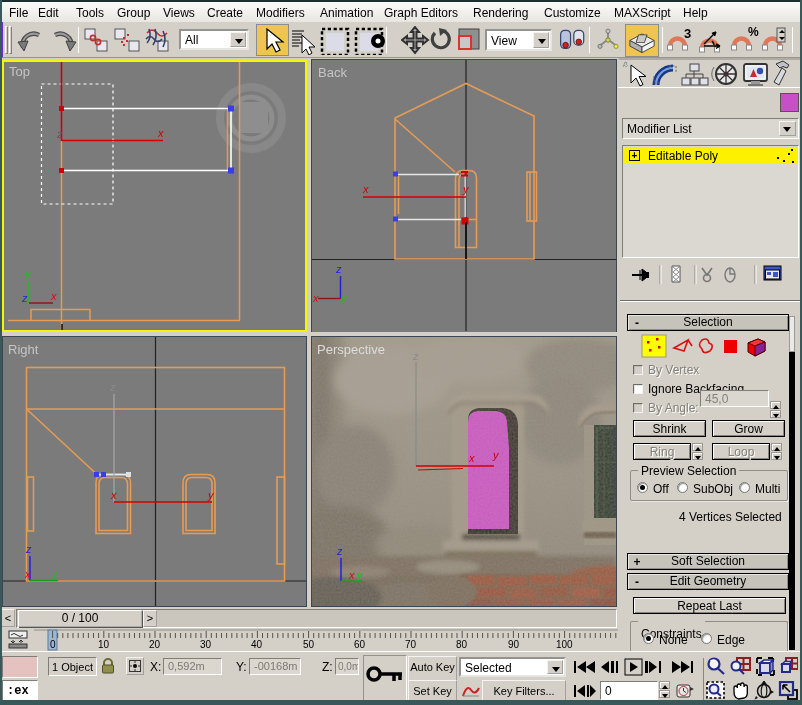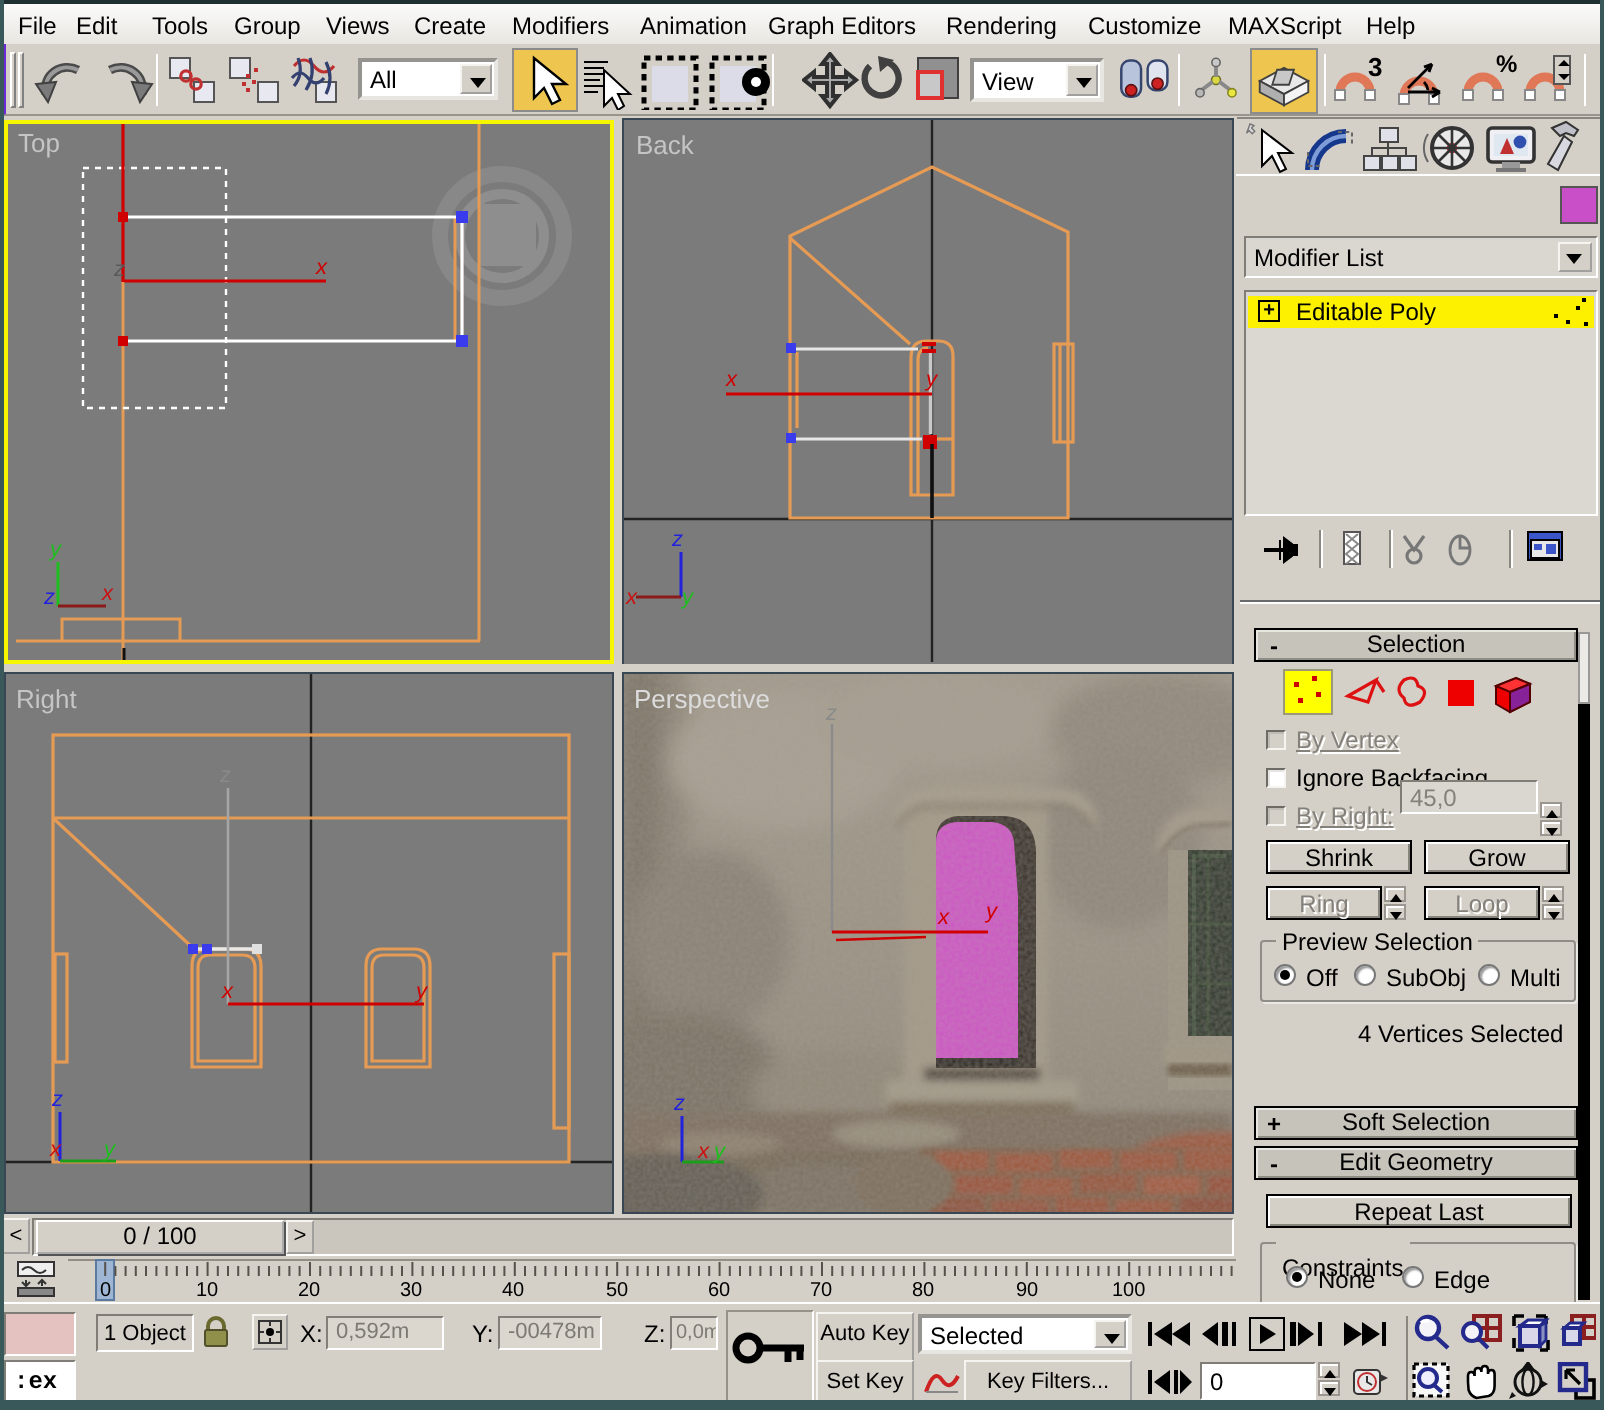--- a/index.html
+++ b/index.html
@@ -22,21 +22,21 @@
 #cpanel{left:618px;top:58px;width:184px;height:592px;background:#d4d0c8;}
 .sunken{border-top:1px solid #807d76;border-left:1px solid #807d76;border-bottom:1px solid #fff;border-right:1px solid #fff;}
 .btn{position:absolute;background:#d4d0c8;border:1px solid #000;box-shadow:inset 1px 1px 0 #fff,inset -1px -1px 0 #87847d;font-size:12px;color:#000;text-align:center;}
 .rollout{position:absolute;left:9px;width:162px;height:17px;background:#c6c3bb;border:1px solid #000;box-shadow:inset 1px 1px 0 #e8e6e1,inset -1px -1px 0 #908d86;font-size:12px;color:#000;text-align:center;}
 .rollout b{position:absolute;left:3px;top:1px;width:12px;text-align:center;font-weight:bold;}
 .cb{position:absolute;width:10px;height:10px;background:#fff;border-top:1px solid #6e6b65;border-left:1px solid #6e6b65;border-bottom:1px solid #f5f4f0;border-right:1px solid #f5f4f0;box-shadow:inset 1px 1px 0 #3a3a3a22;}
 .cb.dis{background:#d4d0c8;}
 .radio{position:absolute;width:11px;height:11px;border-radius:50%;background:#fff;border:1px solid #777;box-shadow:inset 1px 1px 1px #999;}
 .radio.on:after{content:"";position:absolute;left:2px;top:2px;width:5px;height:5px;border-radius:50%;background:#000;}
 .glabel{font-size:12px;color:#000;position:absolute;}
-.greyt{color:#84817b;text-shadow:1px 1px 0 #fff;text-decoration:underline;}
+.greyt{color:#84817b;text-shadow:1px 1px 0 #fff;}
 .group{position:absolute;border:1px solid #908d86;border-radius:2px;box-shadow:1px 1px 0 #ffffff80;}
 .spin{position:absolute;width:11px;height:17px;}
 .spin i{position:absolute;left:0;width:11px;height:8px;background:#d4d0c8;border:1px solid #9b9790;box-shadow:inset 1px 1px 0 #fff;}
 .spin i:after{content:"";position:absolute;left:2px;border:3px solid transparent;}
 .spin i.up{top:0}.spin i.dn{top:9px}
 .spin i.up:after{top:0px;border-bottom:4px solid #000;}
 .spin i.dn:after{top:3px;border-top:4px solid #000;}
 
 #tslider{left:0;top:608px;width:618px;height:21px;background:#d4d0c8;}
 #trackbar{left:0;top:629px;width:618px;height:22px;background:#d4d0c8;}
@@ -542,21 +542,21 @@
           <path d="M2 6 L12 2 L19 5 L19 14 L9 19 L2 15 Z" fill="#ee0000" stroke="#550000"></path>
           <path d="M12 2 L19 5 L9 9 L2 6 Z" fill="#ff3333" stroke="#550000"></path>
           <path d="M19 5 L19 14 L9 19 L9 9 Z" fill="#882299" stroke="#550000"></path>
         </g>
 </svg>
 <div class="cb dis" style="left:15px;top:307px"></div>
       <span class="glabel greyt" style="left:30px;top:305px">By Vertex</span>
 <div class="cb" style="left:15px;top:326px"></div>
       <span class="glabel" style="left:30px;top:324px">Ignore Backfacing</span>
 <div class="cb dis" style="left:15px;top:345px"></div>
-      <span class="glabel greyt" style="left:30px;top:343px">By Right:</span>
+      <span class="glabel greyt" style="left:30px;top:343px">By Angle:</span>
 <div class="abs sunken" style="left:82px;top:332px;width:69px;height:17px;background:#dad7d0">
         <span style="position:absolute;left:4px;top:1px;font-size:12px;color:#84817b">45,0</span>
       </div>
 <div class="spin" style="left:152px;top:343px">
         <i class="up"></i>
         <i class="dn"></i>
       </div>
 <div class="btn" style="left:15px;top:362px;width:73px;height:17px;line-height:16px">Shrink</div>
 <div class="btn" style="left:94px;top:362px;width:73px;height:17px;line-height:16px">Grow</div>
 <div class="btn" style="left:15px;top:385px;width:58px;height:17px;line-height:16px;color:#84817b;text-shadow:1px 1px 0 #fff">Ring</div>
@@ -644,21 +644,21 @@
       </svg>
   <div class="abs" style="left:126px;top:5px;width:18px;height:18px;background:#d4d0c8;border:1px outset #f5f4f0"></div>
   <svg class="abs" style="left:129px;top:8px" width="12" height="12" viewBox="0 0 12 12">
         <rect x="0.5" y="0.5" width="11" height="11" fill="none" stroke="#333"></rect>
         <circle cx="6" cy="6" r="2" fill="#000"></circle>
         <path d="M6 1 v2 M6 9 v2 M1 6 h2 M9 6 h2" stroke="#333"></path>
       </svg>
   <span class="glabel" style="left:150px;top:8px;font-size:12px">X:</span>
   <div class="sfield" style="left:163px;top:6px;width:59px;height:17px;line-height:15px">0,592m</div>
   <span class="glabel" style="left:236px;top:8px;font-size:12px">Y:</span>
-  <div class="sfield" style="left:249px;top:6px;width:52px;height:17px;line-height:15px">-00478m</div>
+  <div class="sfield" style="left:249px;top:6px;width:52px;height:17px;line-height:15px">-00168m</div>
   <span class="glabel" style="left:322px;top:8px;font-size:12px">Z:</span>
   <div class="sfield" style="left:335px;top:6px;width:24px;height:17px;line-height:15px;padding-left:2px;font-size:10px">0,0m</div>
   <div class="abs" style="left:363px;top:3px;width:44px;height:47px;border:1px solid #969288;border-bottom-color:#fff;border-right-color:#fff"></div>
       <svg class="abs" style="left:366px;top:13px" width="40" height="26" viewBox="0 0 40 26">
         <circle cx="8" cy="9" r="6" fill="none" stroke="#000" stroke-width="3.5"></circle>
         <path d="M13 9 H36 M28 9 V16 M34 9 V15" stroke="#000" stroke-width="3.5"></path>
       </svg>
   <div class="btn" style="left:408px;top:4px;width:49px;height:36px;line-height:20px;border:1px outset #f5f4f0;box-shadow:none;background:#d4d0c8;font-size:11px;white-space:nowrap">Auto Key</div>
   <div class="btn" style="left:408px;top:28px;width:49px;height:22px;line-height:20px;border:1px outset #f5f4f0;box-shadow:none;background:#d4d0c8;font-size:11px;white-space:nowrap">Set Key</div>
   <div class="combo" style="left:459px;top:5px;width:107px;height:20px;background:#fff">

